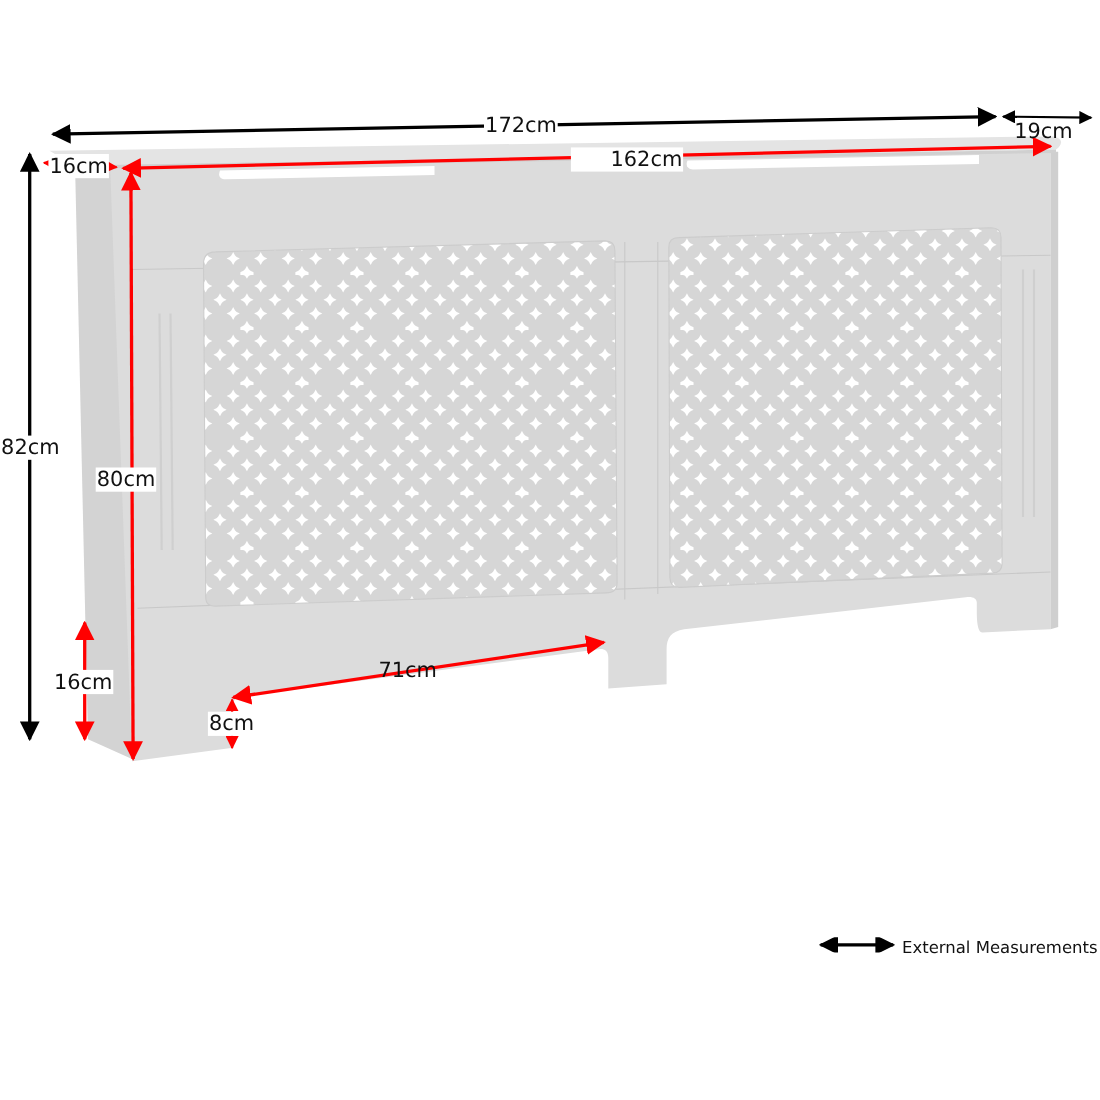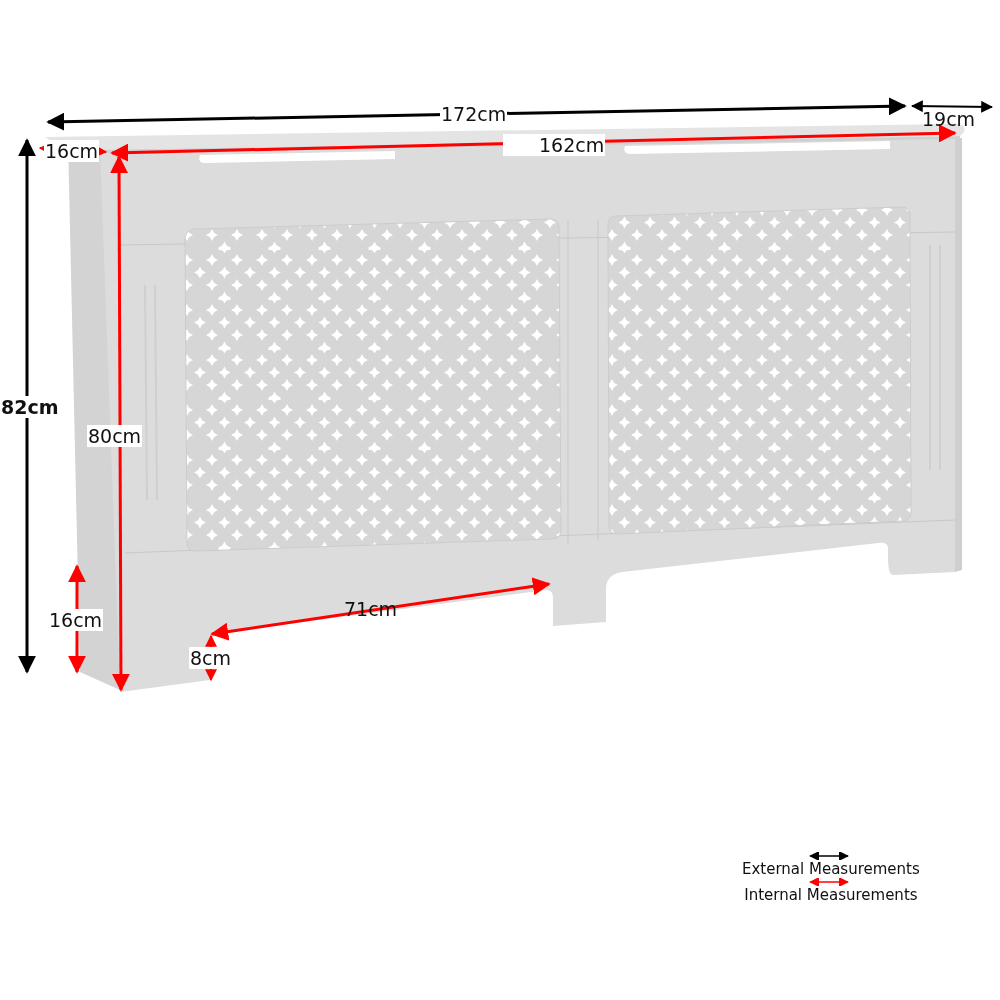--- a/index.html
+++ b/index.html
@@ -2,21 +2,21 @@
 <html><head>
 <meta charset="utf-8">
 <style>
   html, body { margin: 0; padding: 0; background: #ffffff; }
   body { width: 1000px; height: 1000px; position: relative; overflow: hidden;
          font-family: "DejaVu Sans", "Liberation Sans", sans-serif; }
   #stage { position: absolute; left: 0; top: 0; width: 796px; height: 1000px; }
   .label { position: absolute; font-size: 19px; color: #111; background: #fff;
            line-height: 22px; padding: 0 1px; white-space: nowrap; }
   .legend { position: absolute; left: 742px; top: 852px; }
-  .legend-row { display: flex; align-items: center; height: 26px; flex-direction: column; }
+  .legend-row { display: flex; align-items: flex-start; height: 26px; }
   .legend-row svg { width: 74px; height: 14px; margin-right: 4px; }
   .legend-text { font-size: 15px; color: #111; white-space: nowrap; }
 </style>
 </head>
 <body>
 
 <div id="stage">
   <svg width="1000" height="1000" viewBox="0 0 1000 1000">
     <defs>
       <pattern id="lattice" x="0" y="0" width="50" height="50" patternUnits="userSpaceOnUse">
@@ -96,37 +96,31 @@
       <line x1="119" y1="157" x2="121" y2="690" marker-start="url(#arrowRed)" marker-end="url(#arrowRed)"></line>
       <line x1="77" y1="566" x2="77" y2="672" marker-start="url(#arrowRed)" marker-end="url(#arrowRed)"></line>
       <line x1="212" y1="634" x2="549" y2="584" marker-start="url(#arrowRed)" marker-end="url(#arrowRed)"></line>
       <line x1="211" y1="636" x2="211" y2="680" stroke-width="2" marker-start="url(#arrowRed)" marker-end="url(#arrowRed)"></line>
     </g>
   </svg>
 
   
   <span class="label" style="left:440px; top:103px;">172cm</span>
   <span class="label" style="left:921px; top:96px; background:transparent;margin-top:12px;">19cm</span>
-  <span class="label" style="left:0px; top:396px;font-weight:bold;">82cm</span>
+  <span class="label" style="left:0px; top:396px;">82cm</span>
 
-  <span class="label" style="left:503px; top:134px;padding-left:36px;">162cm</span>
+  <span class="label" style="left:519px; top:134px;padding-left:36px;">162cm</span>
   <span class="label" style="left:44px; top:140px;">16cm</span>
   <span class="label" style="left:87px; top:425px;">80cm</span>
   <span class="label" style="left:48px; top:609px;">16cm</span>
   <span class="label" style="left:343px; top:598px; background:transparent;">71cm</span>
   <span class="label" style="left:189px; top:647px;text-align:right;">8cm</span>
 
   
   <div class="legend">
     <div class="legend-row">
       <svg viewBox="0 0 74 14">
         <line x1="4" y1="7" x2="70" y2="7" stroke="#000" stroke-width="3" marker-start="url(#arrowBlack)" marker-end="url(#arrowBlack)"></line>
       </svg>
       <span class="legend-text">External Measurements</span>
     </div>
-    <div class="legend-row">
-      <svg viewBox="0 0 74 14">
-        <line x1="4" y1="7" x2="70" y2="7" stroke="#ff0000" stroke-width="3" marker-start="url(#arrowRed)" marker-end="url(#arrowRed)"></line>
-      </svg>
-      <span class="legend-text">Internal Measurements</span>
-    </div>
   </div>
 </div>
 
 </body></html>

